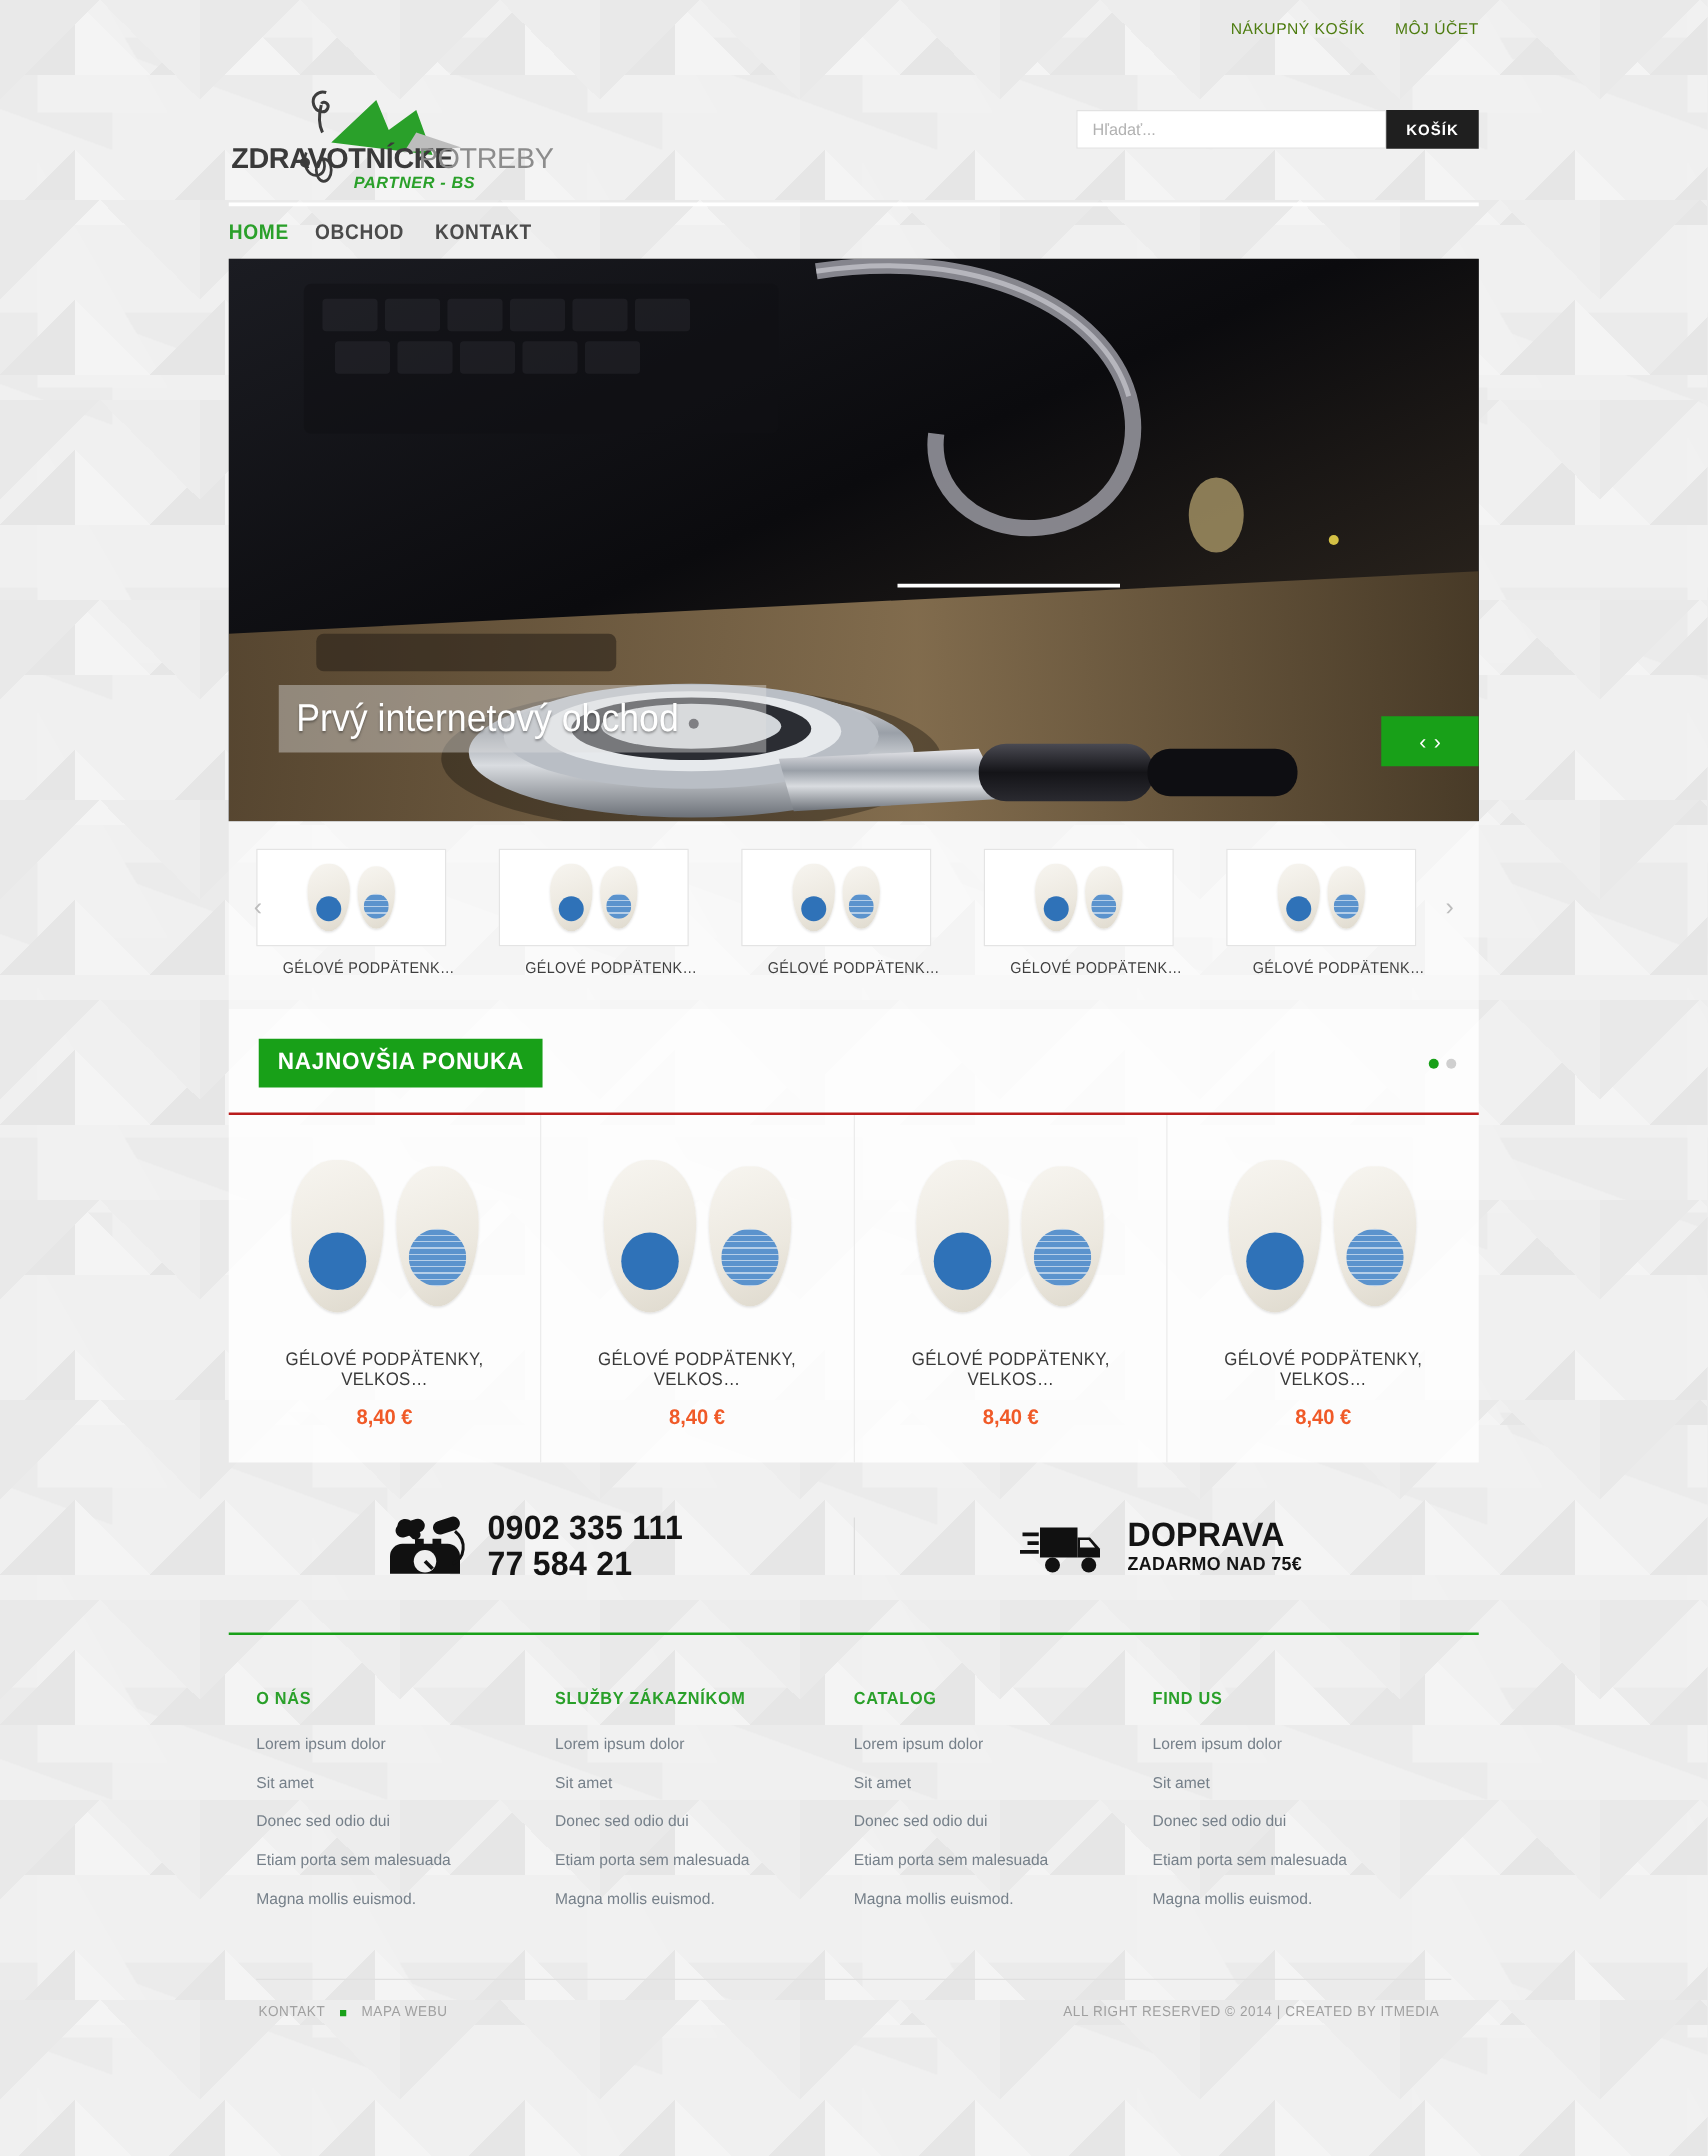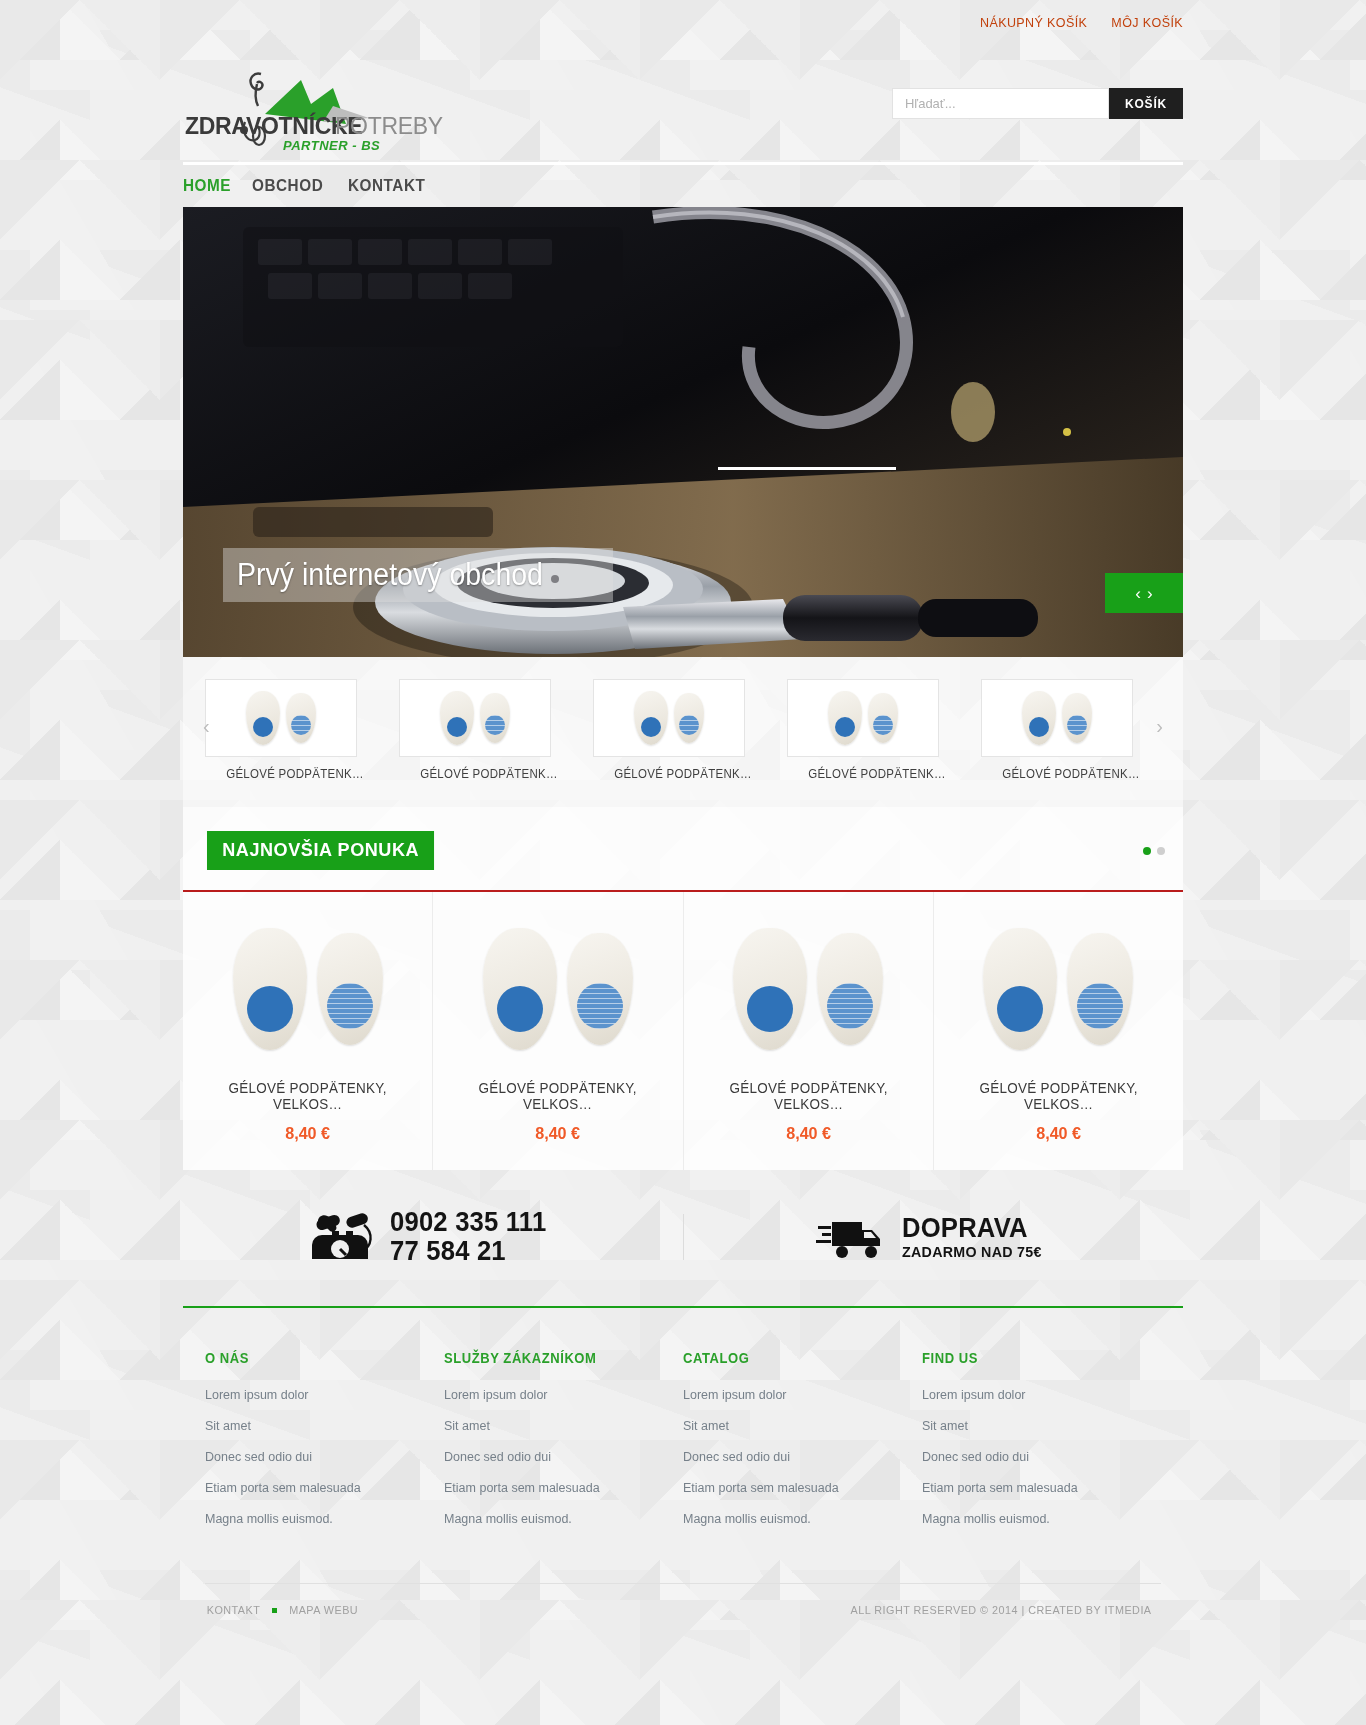--- a/index.html
+++ b/index.html
@@ -28,30 +28,30 @@
   .page { position: relative; z-index: 1; width: 1366px; }
   .wrap { width: 1000px; margin: 0 auto; position: relative; }
 
   
   .topbar { height: 44px; }
   .toplinks {
     position: absolute; right: 0; top: 16px;
     display: flex; gap: 24px;
     font-size: 12.5px; color: #5d6a73; letter-spacing: .4px;
   }
-  .toplinks a { color: #c2410c; text-decoration: none; }
+  .toplinks a { color: #4d7c0f; text-decoration: none; }
 
   
   .header { height: 118px; position: relative; }
   .logo { position: absolute; left: 0; top: 18px; width: 260px; height: 90px; }
   .logo svg { display: block; }
 
   .searchbox { position: absolute; right: 0; top: 44px; display: flex; align-items: stretch; }
   .searchbox input {
-    width: 217px; height: 31px; border: 1px solid #e2e2e2; background: #fff;
+    width: 248px; height: 31px; border: 1px solid #e2e2e2; background: #fff;
     padding: 0 12px; font-size: 13px; color: #9a9a9a; outline: none;
     font-family: "Liberation Sans", sans-serif;
   }
   .searchbox input::placeholder { color: #b1b1b1; }
   .searchbtn {
     height: 31px; padding: 0 16px; background: #1f1f1f; color: #fff;
     border: none; font-size: 12px; letter-spacing: .8px; cursor: pointer;
     font-family: "Liberation Sans", sans-serif; font-weight: bold;
   }
 
@@ -197,21 +197,21 @@
 </style>
 </head>
 <body>
 
 <div class="page">
   <div class="wrap">
 
     <div class="topbar">
       <div class="toplinks">
         <a href="#">NÁKUPNÝ KOŠÍK</a>
-        <a href="#">MÔJ KOŠÍK</a>
+        <a href="#">MÔJ ÚČET</a>
       </div>
     </div>
 
     <div class="header">
       <div class="logo">
         <svg width="260" height="90" viewBox="0 0 260 90">
           <path d="M78 12 c-7 -2 -12 4 -10 10 c2 6 9 7 11 3 c2 -4 -3 -7 -5 -4" fill="none" stroke="#3d3d3d" stroke-width="2.4"></path>
           <path d="M74 22 c-2 8 -2 16 1 22" fill="none" stroke="#3d3d3d" stroke-width="2.4"></path>
           <path d="M62 60 c-4 10 2 20 10 18 c6 -2 6 -12 1 -15" fill="none" stroke="#3d3d3d" stroke-width="2.2"></path>
           <circle cx="61" cy="68" r="4" fill="#3d3d3d"></circle>

